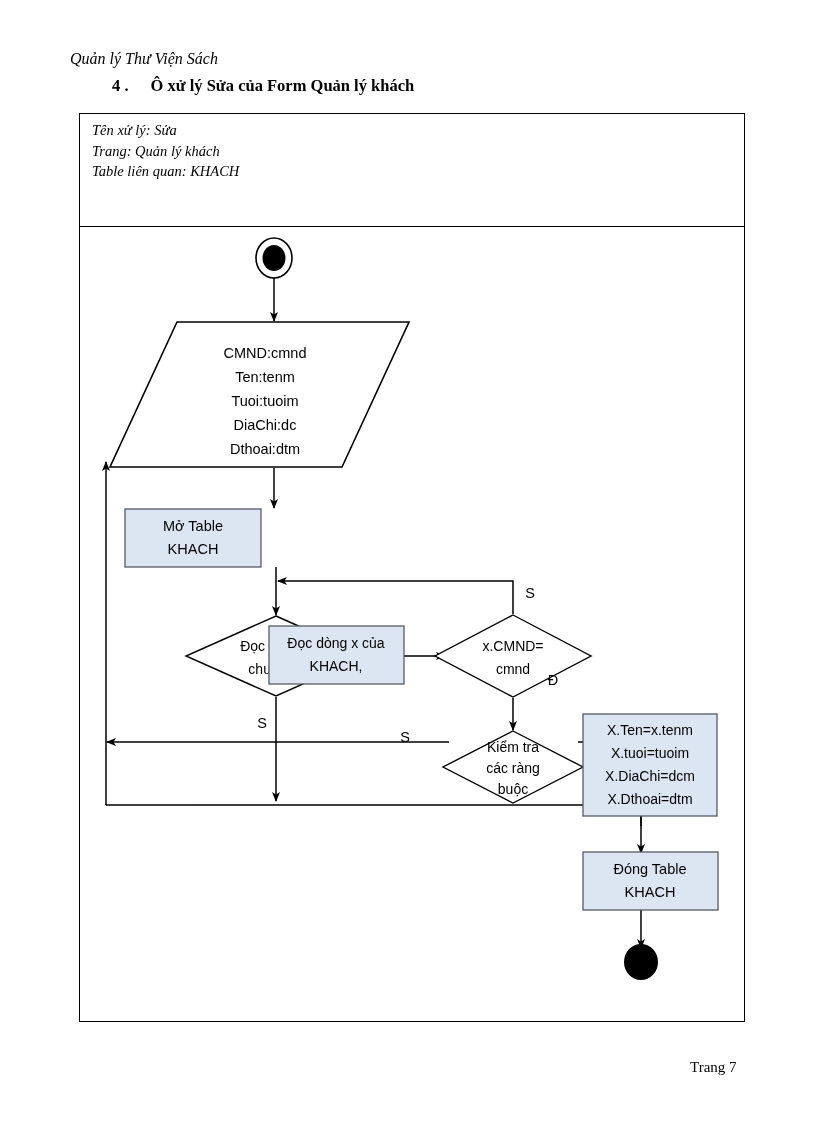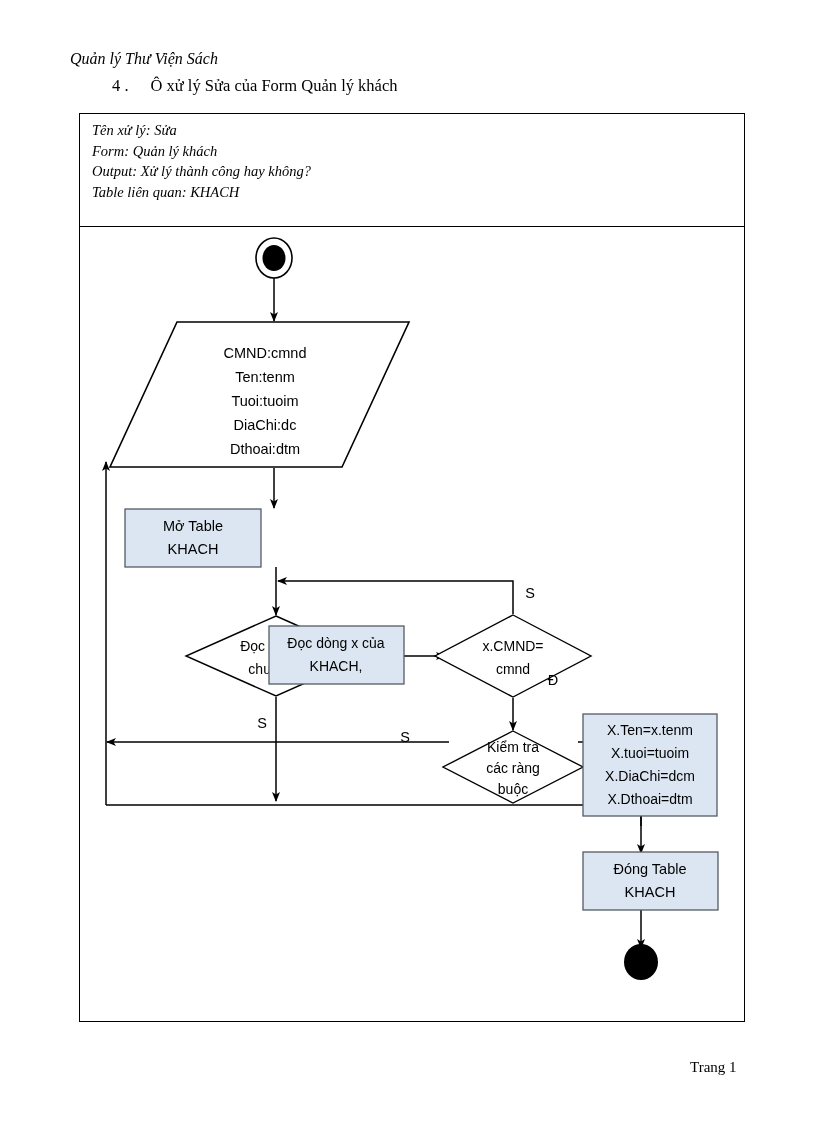--- a/index.html
+++ b/index.html
@@ -27,21 +27,21 @@
     font-style: italic;
     font-size: 16px;
     color: #000;
     white-space: nowrap;
   }
   .doc-subtitle {
     position: absolute;
     left: 112px;
     top: 76px;
     font-family: "Liberation Serif", serif;
-    font-weight: normal;
+    font-weight: bold;
     font-size: 16.5px;
     color: #000;
     white-space: nowrap;
   }
   .doc-subtitle .num { margin-right: 22px; }
 
   
   .frame {
     position: absolute;
     left: 79px;
@@ -139,22 +139,21 @@
 
   <div class="doc-subtitle">
     <span class="num">4 .</span><span>Ô xử lý Sửa của Form Quản lý khách</span>
   </div>
 
   <div class="frame"></div>
   <div class="frame-divider"></div>
 
   <div class="info-block">
     <div>Tên xử lý:  Sửa</div>
-    <div>Form:  Quản lý khách</div>
-    <div>Output:  Xử lý thành  công hay không?</div>
+    <div>Trang:  Quản lý khách</div>
     <div>Table liên  quan:  KHACH</div>
   </div>
 
   <svg class="flow" width="666" height="796" viewBox="0 0 666 796">
     <defs>
       <marker id="arrow" markerWidth="11" markerHeight="11" refX="9" refY="4" orient="auto" markerUnits="userSpaceOnUse">
         <path d="M0,0 L10,4 L0,8 L2.6,4 z" fill="#000"></path>
       </marker>
     </defs>
 
@@ -252,15 +251,15 @@
       <rect class="proc-box" x="504" y="626" width="135" height="58"></rect>
       <text class="node-label" x="571" y="644">Đóng Table</text>
       <text class="node-label" x="571" y="667">KHACH</text>
     </g>
 
     <g>
       <ellipse class="dot-fill" cx="562" cy="736" rx="17" ry="18"></ellipse>
     </g>
   </svg>
 
-  <div class="footer">Trang 1</div>
+  <div class="footer">Trang 7</div>
 
 </div>
 
 </body></html>

